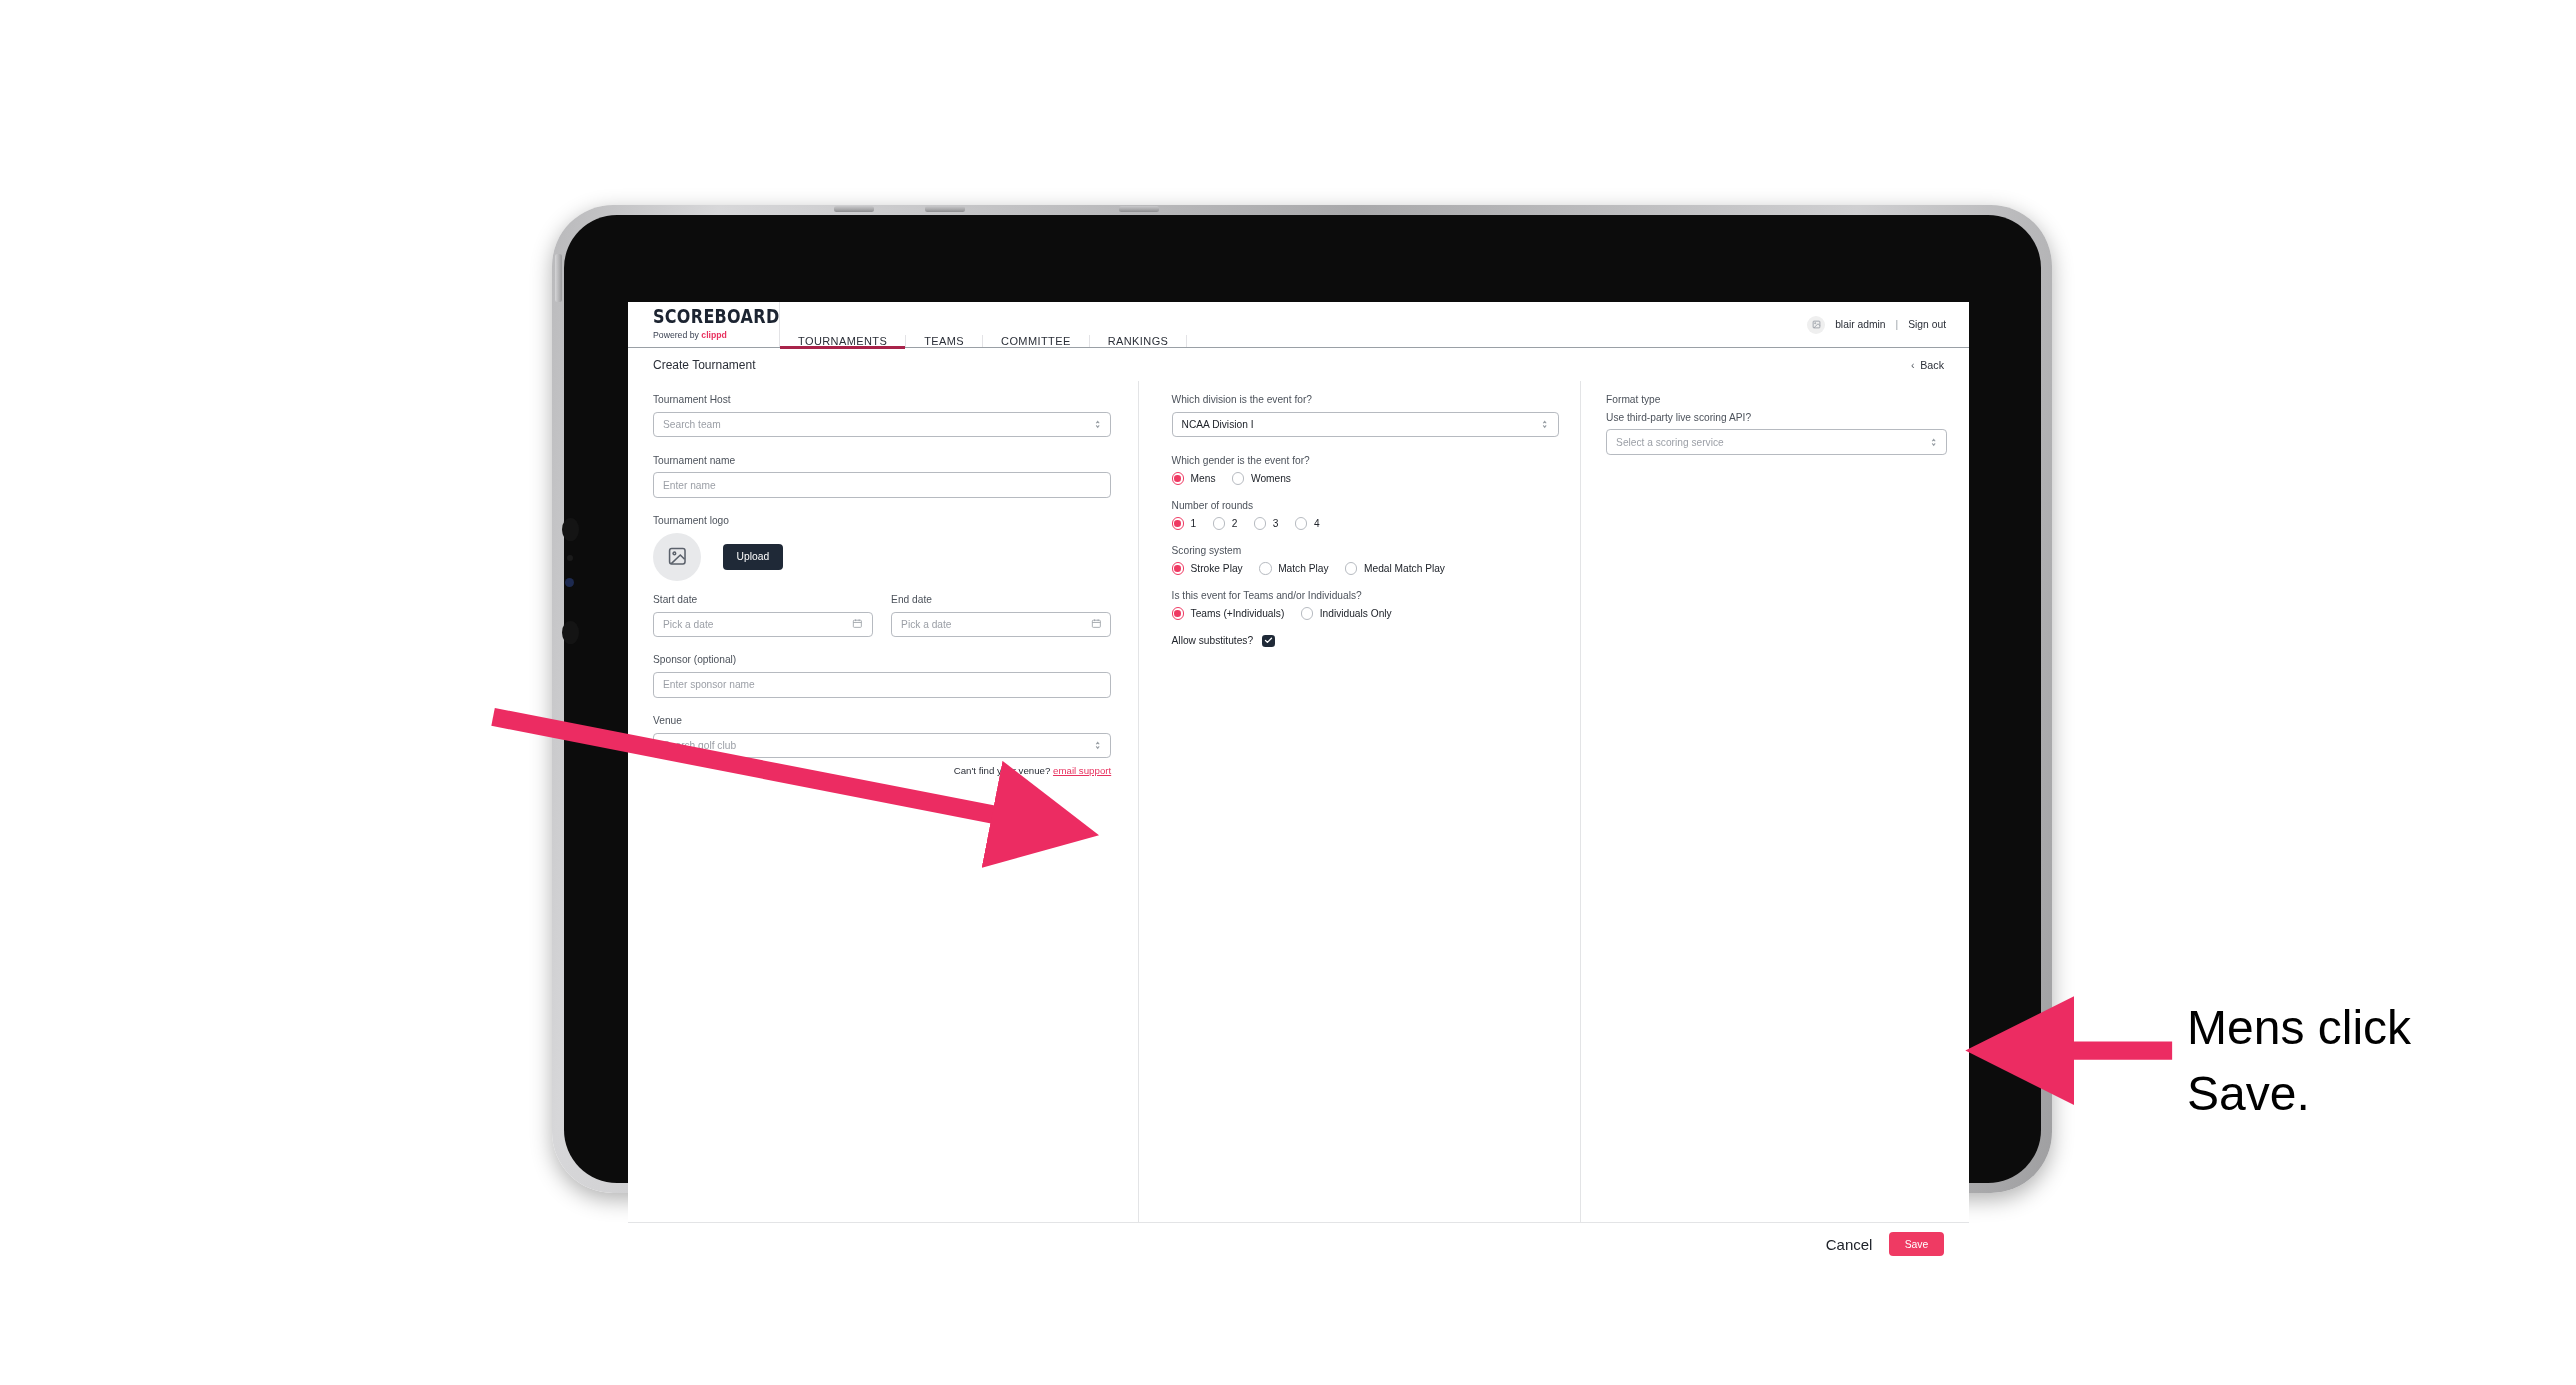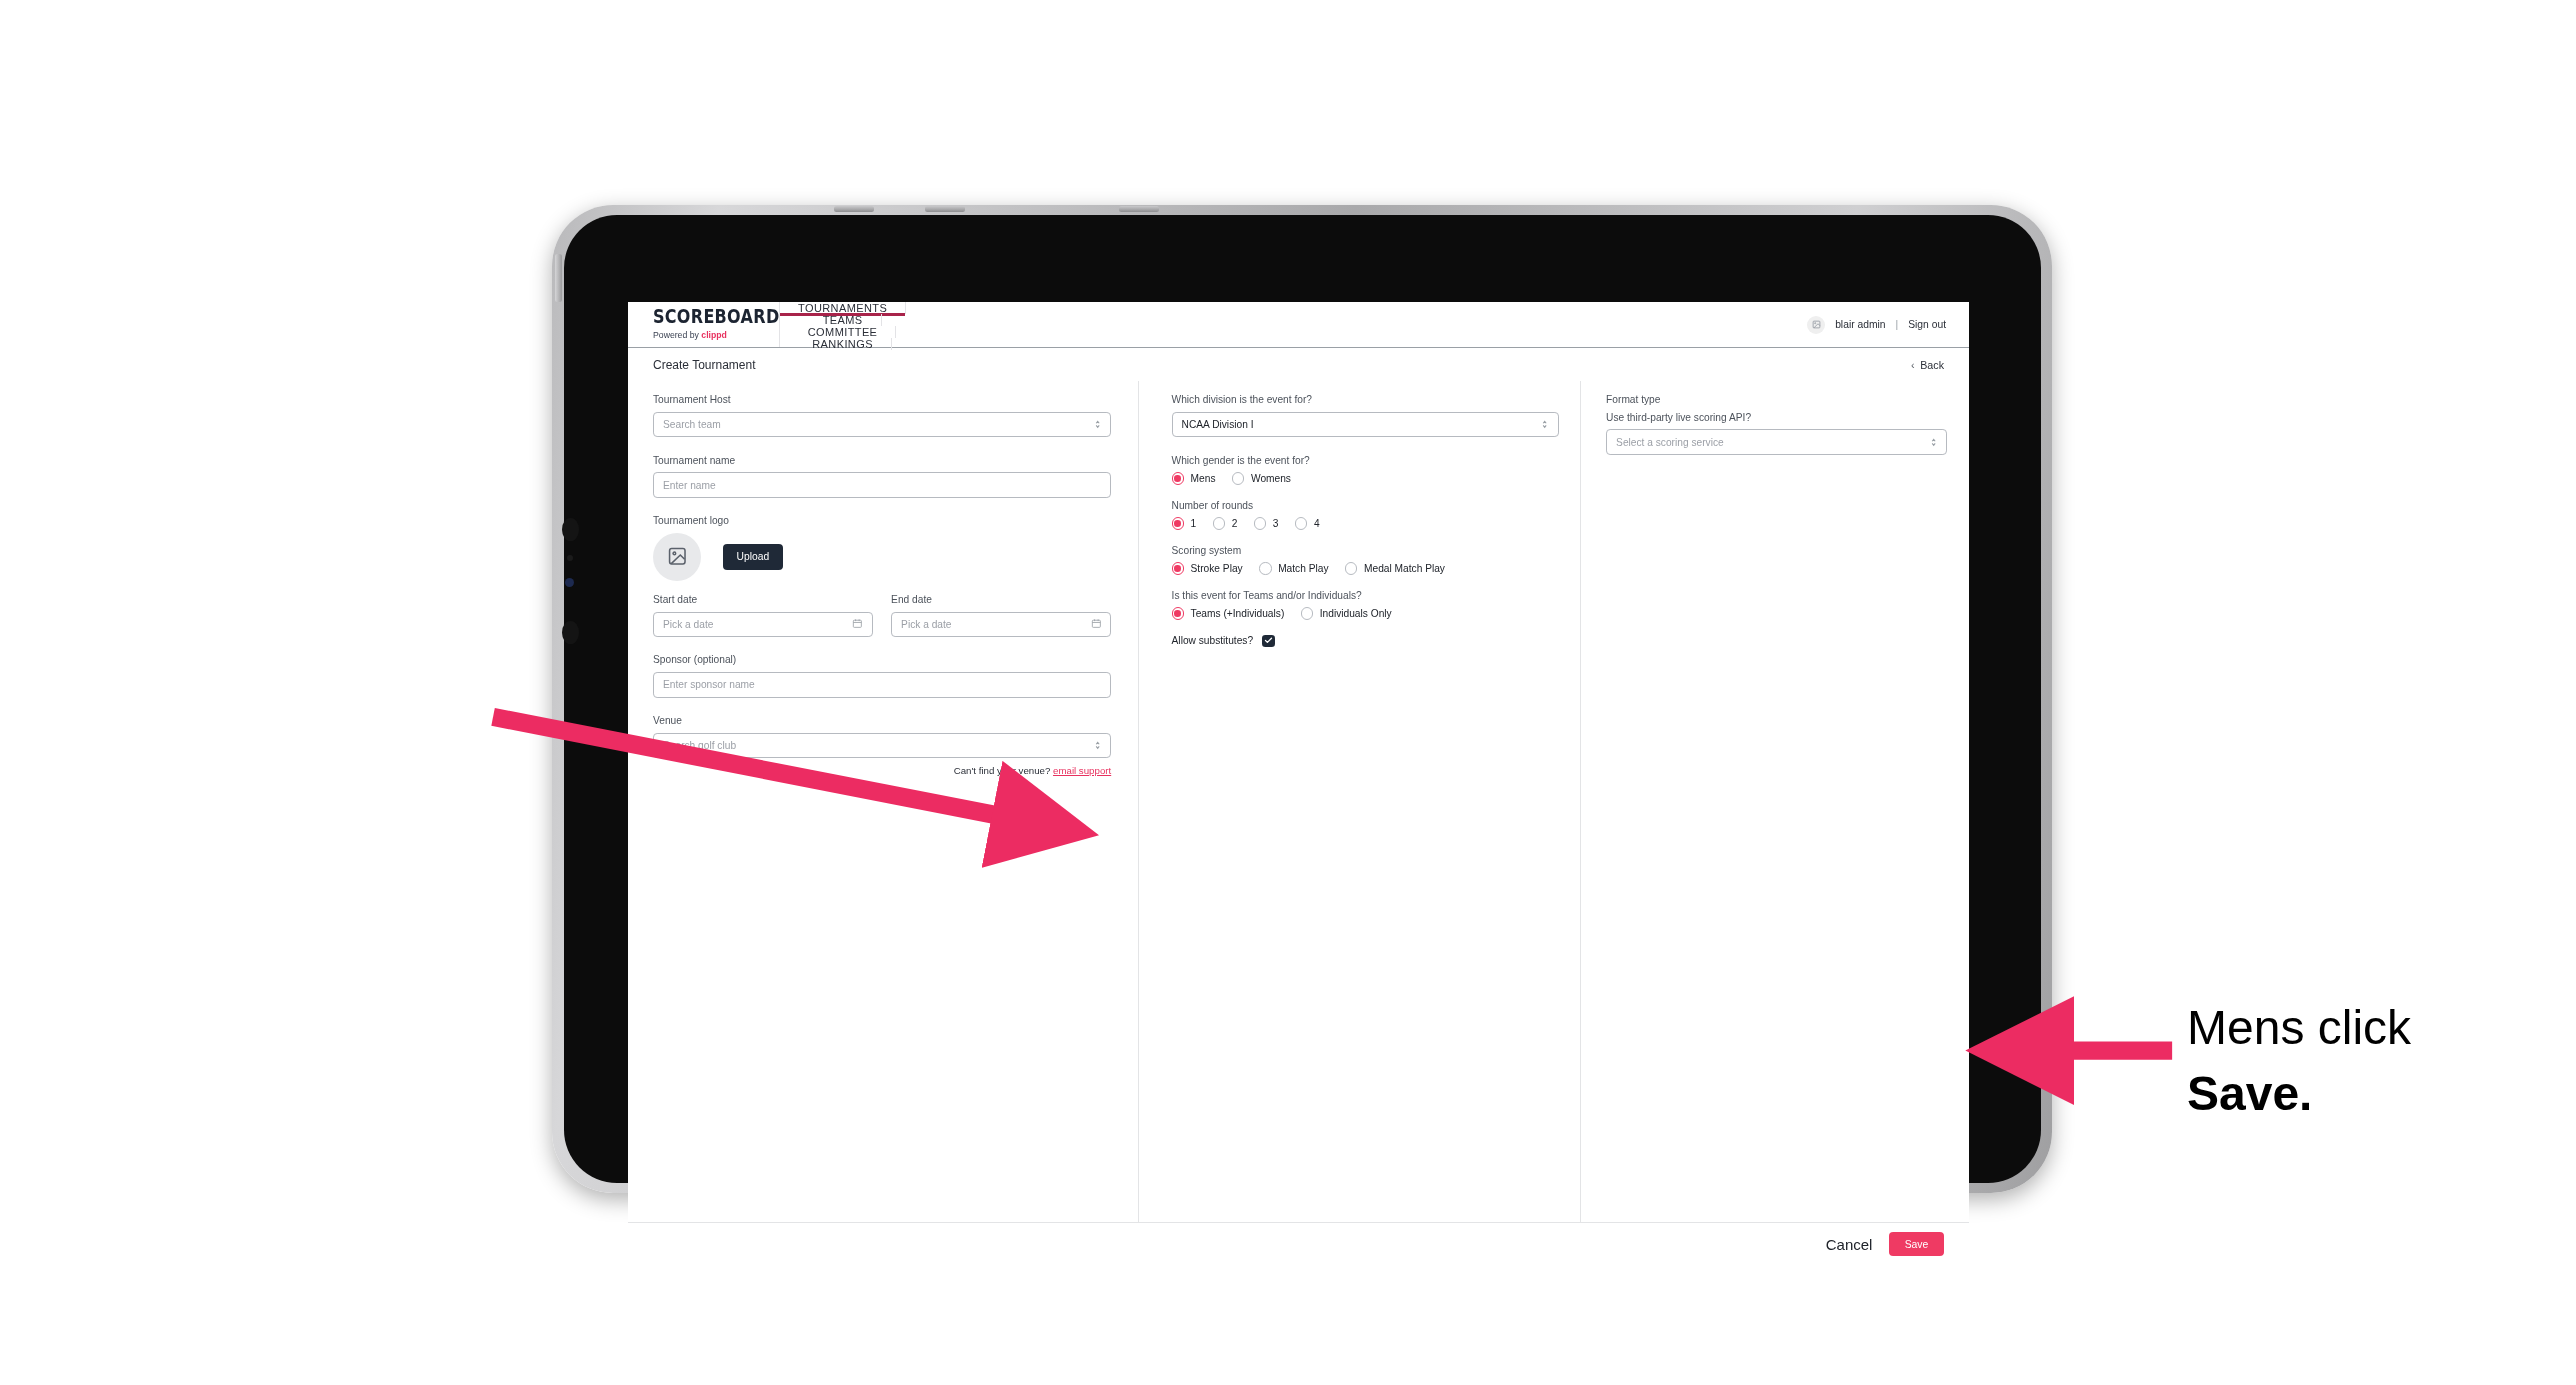--- a/index.html
+++ b/index.html
@@ -42,21 +42,21 @@
   .navbar{
     height:46px; background:#fff; display:flex; align-items:stretch;
     border-bottom:1.7px solid #9aa0a6; position:relative; flex:0 0 46px;
   }
   .brand{ width:152px; display:flex; flex-direction:column; justify-content:center;
     padding-left:25px; border-right:0.8px solid #e3e3e6;}
   .brand-title{ font-family:"DejaVu Sans", sans-serif; font-weight:bold; font-size:16px;
     letter-spacing:0.3px; color:#1c2431; line-height:1; transform:scaleY(1.18); transform-origin:left center;}
   .brand-sub{ font-size:8.7px; color:#3b4252; margin-top:5.8px; line-height:1;}
   .brand-sub b{ color:#e8315f; font-weight:bold;}
-  .navtabs{ display:flex; align-items:center;flex-direction:column;}
+  .navtabs{ display:flex; align-items:flex-end;}
   .navtab{ display:flex; align-items:center; padding:0 18px; font-size:11px; letter-spacing:0.4px;
     color:#2b2f38; border-right:0.8px solid #e3e3e6; position:relative; cursor:pointer;}
   .navtab.active::after{ content:""; position:absolute; left:0; right:0; bottom:-1.7px; height:2.5px; background:#a8234a;}
   .nav-right{ margin-left:auto; display:flex; align-items:center; padding-right:23px; gap:10px;}
   .avatar{ width:18px; height:18px; border-radius:50%; background:#efefef; display:flex;
     align-items:center; justify-content:center;}
   .nav-user{ font-size:10.3px; color:#2b2f38;}
   .nav-sep{ font-size:10.3px; color:#9aa0a6;}
   .nav-signout{ font-size:10.3px; color:#2b2f38; cursor:pointer;}
 
@@ -110,21 +110,21 @@
   .footer{ flex:0 0 43px; border-top:0.8px solid #e3e4e6; display:flex; align-items:center;
     justify-content:flex-end; padding-right:25px; gap:16.5px; background:#fff;}
   .cancel-btn{ font-size:15px; color:#20242b; cursor:pointer;}
   .save-btn{ background:#ef3a63; color:#fff; font-size:10.4px; padding:6.6px 15.7px;
     border-radius:4.1px; cursor:pointer;}
 
   
   .anno{ position:absolute; color:#000; font-family:"Liberation Sans", sans-serif;}
   .anno-left{ left:18px; top:661px; width:529px; font-size:48px; line-height:1.38;}
   .anno-right{ left:2187px; top:995px; width:355px; font-size:48px; line-height:1.38;}
-  .anno-right b{ font-weight:bold;}
+  .anno-right b{ font-weight:normal;}
   svg.arrows{ position:absolute; left:0; top:0; width:2576px; height:1386px; pointer-events:none;}
 </style>
 </head>
 <body>
 
 <div id="root">
 
   <div class="tablet-outer">
     <div class="tablet-bezel"></div>
   </div>

